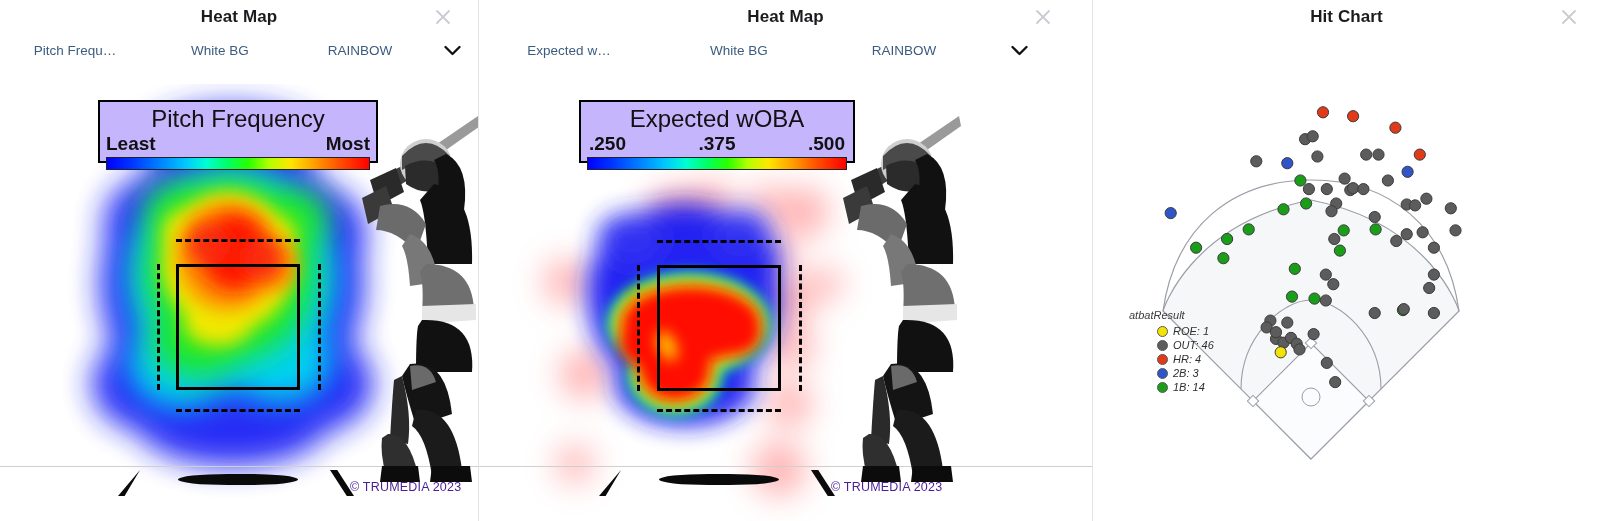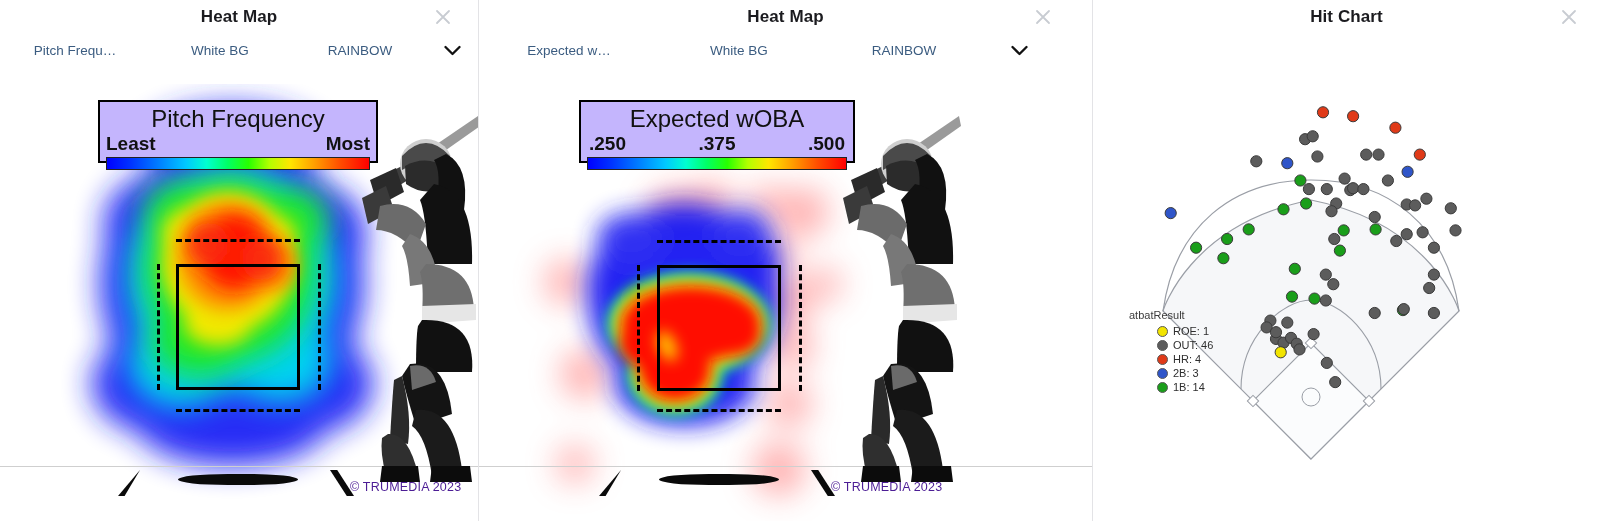--- a/index.html
+++ b/index.html
@@ -123,20 +123,21 @@
   .batter svg { display:block; }
 
   
   .field-wrap { position:absolute; left:0; top:84px; width:100%; height:437px; }
   .field-svg { position:absolute; left:0; top:0; }
   .hc-legend {
     position:absolute;
     font-size: 11px;
     color:#3c3c3c;
     z-index: 5;
+    font-style: italic;
   }
   .hc-legend-title { font-size: 11px; color:#3c3c3c; margin-bottom: 3px; }
   .hc-legend-rows { margin-left: 28px; }
   .hc-legend-row { display:flex; align-items:center; height: 14px; }
   .hc-swatch {
     width: 11px; height: 11px; border-radius:50%;
     border: 1px solid #5a5a5a;
     margin-right: 5px; flex:0 0 auto;
   }
   .hc-legend-label { font-size: 11px; color:#2e2e2e; white-space:nowrap; }

